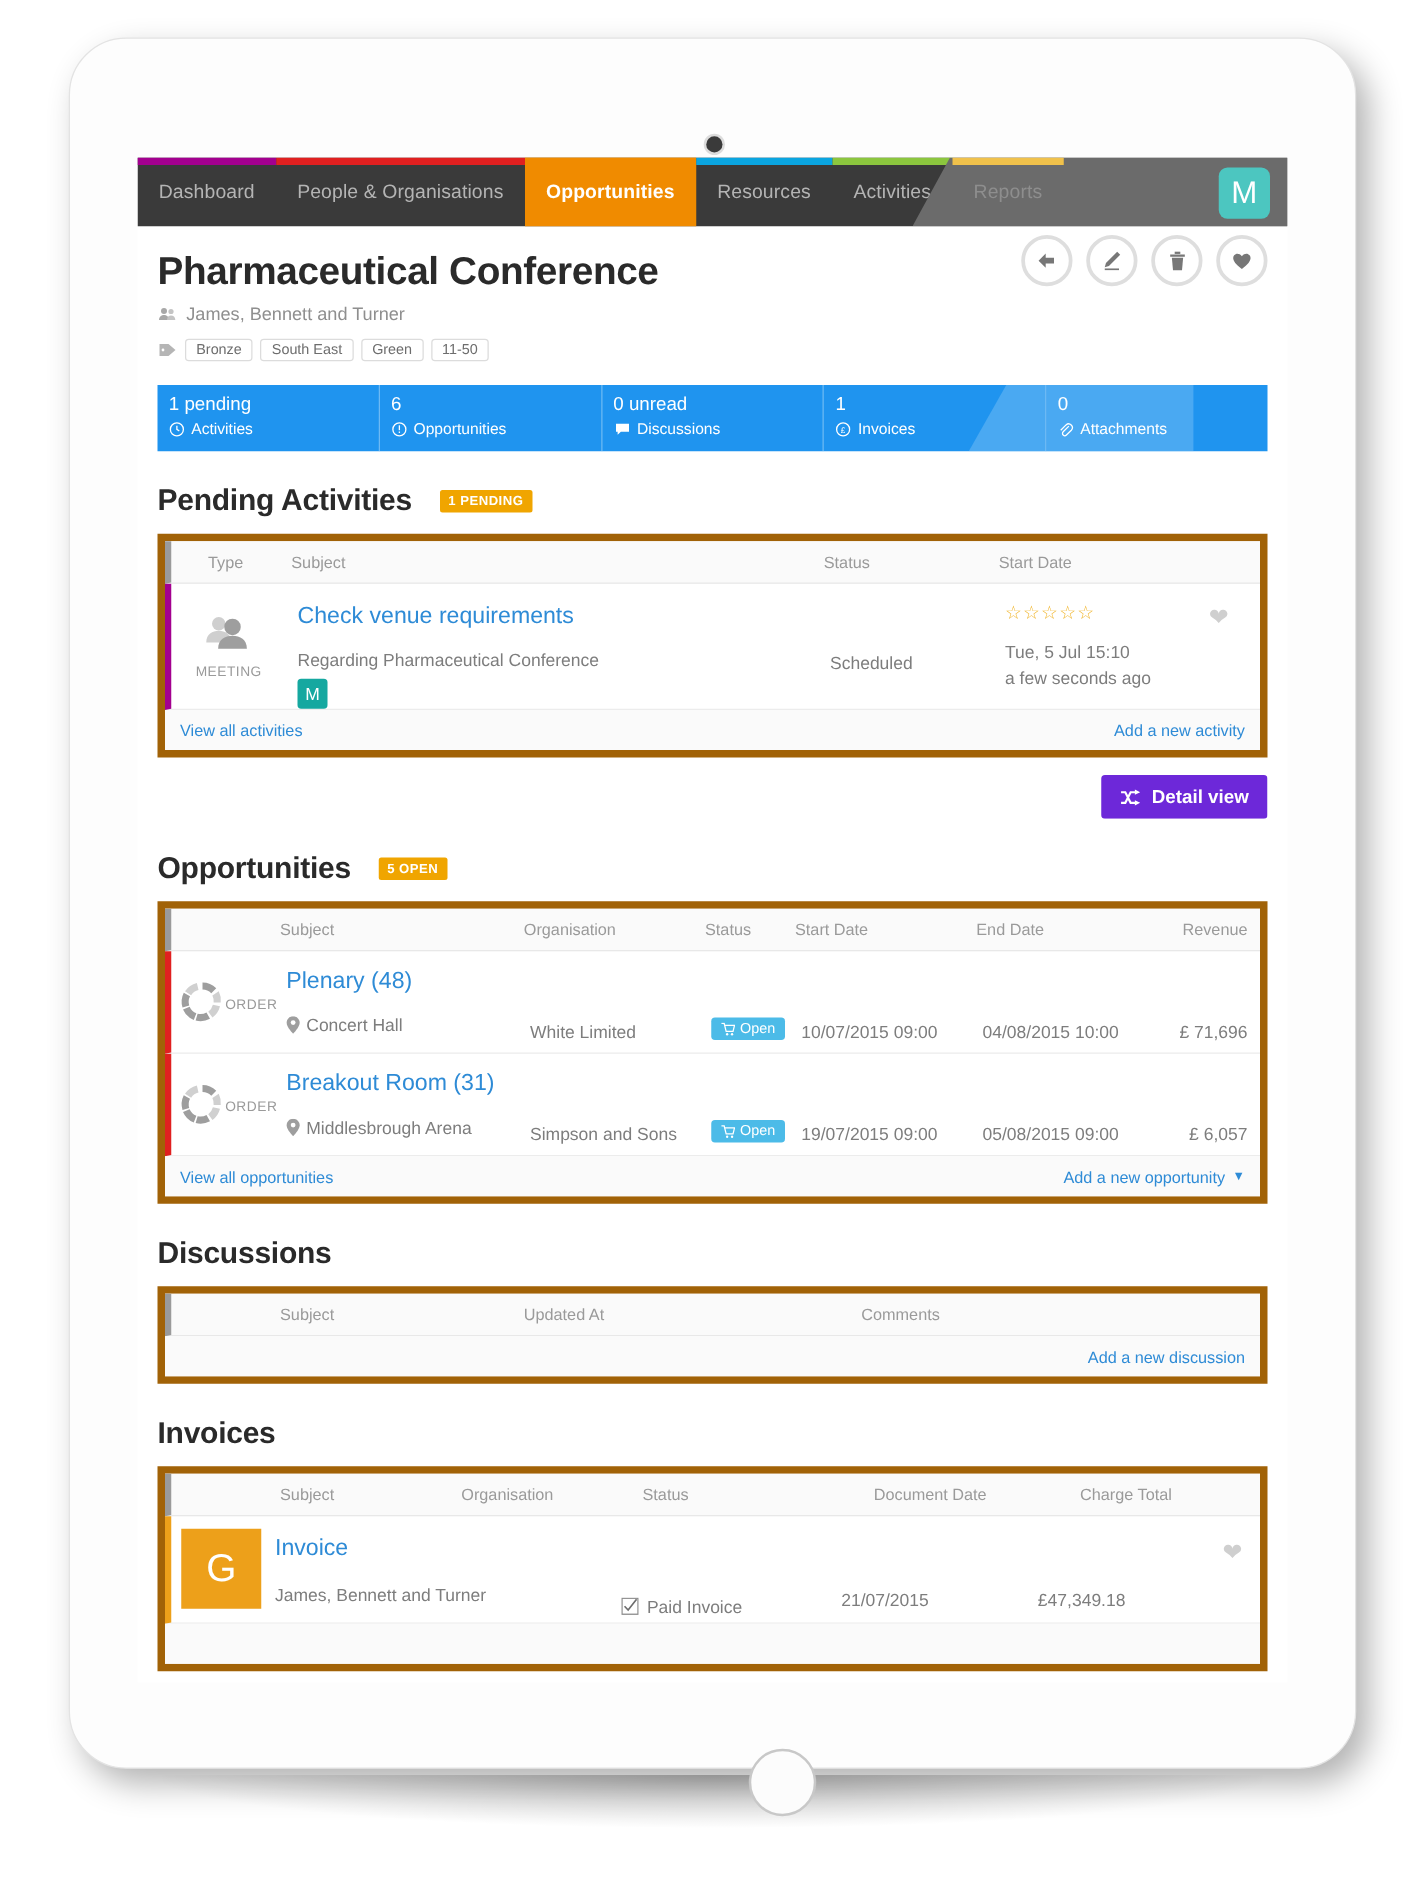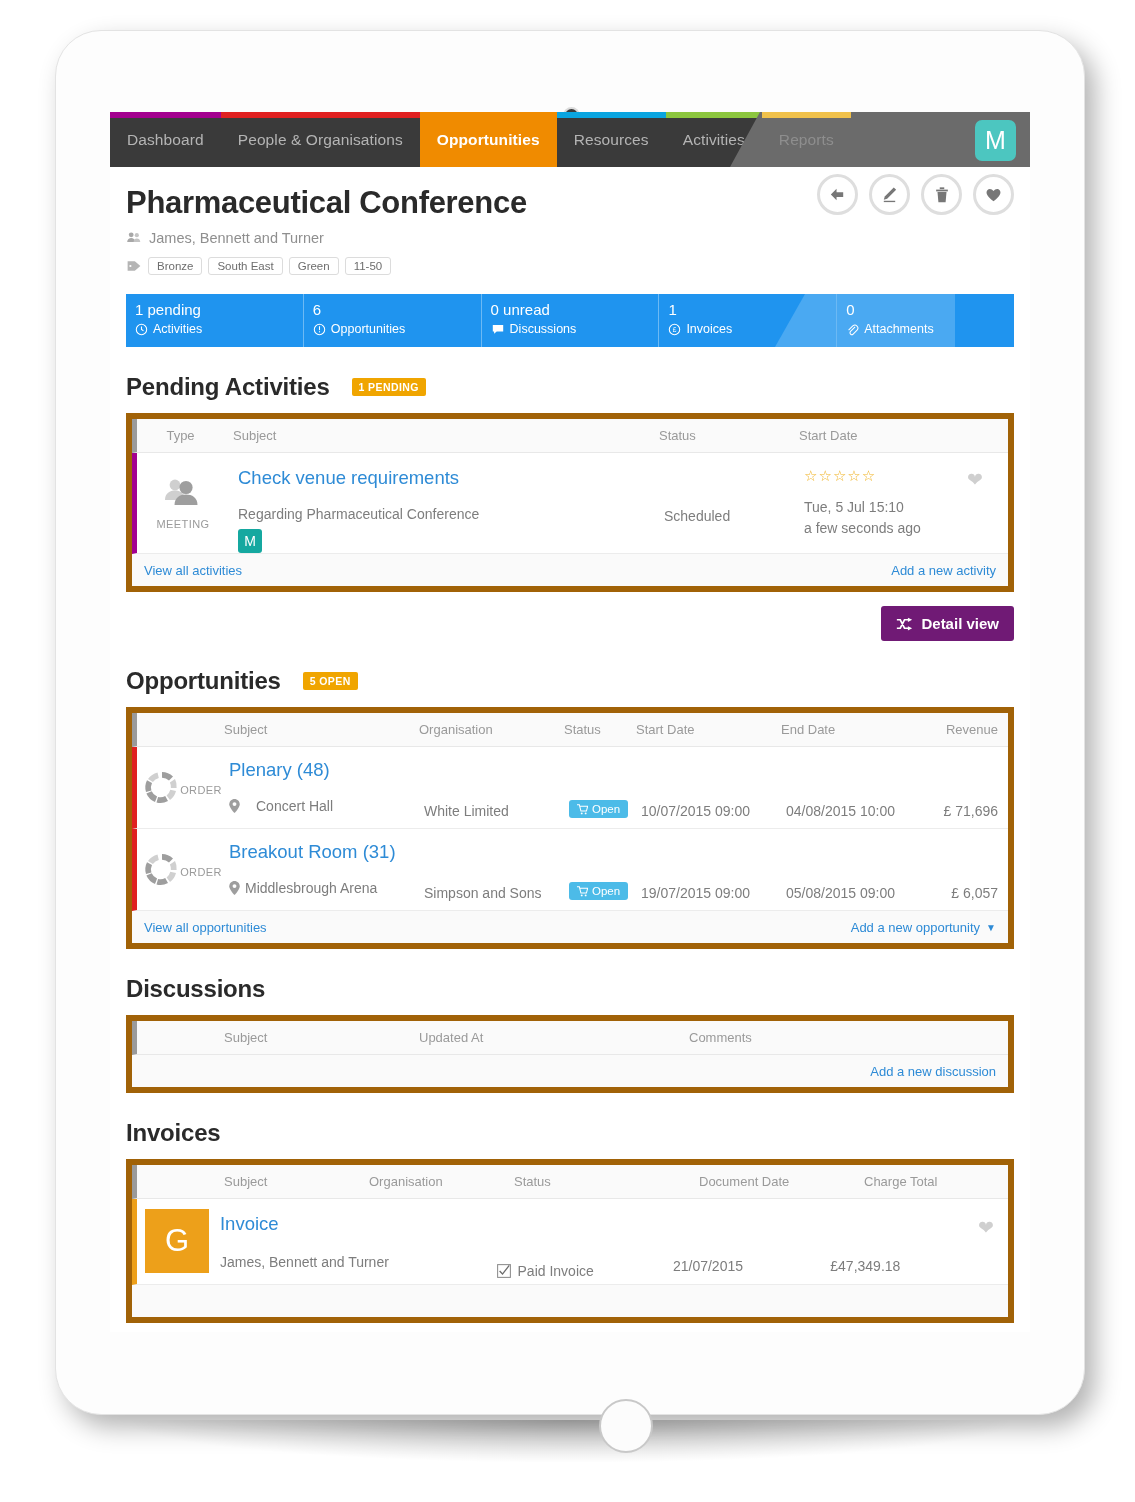--- a/index.html
+++ b/index.html
@@ -39,21 +39,21 @@
     left: 543px; top: 1368px;
     width: 54px; height: 54px;
     border-radius: 50%;
     border: 2px solid #c8c8c8;
     background: #fcfcfc;
   }
 
   
   #screen {
     position: absolute;
-    left: 110px; top: 112px;
+    left: 110px; top: 126px;
     width: 920px; height: 1220px;
     background: #ffffff;
     overflow: hidden;
   }
 
   
   #navbar {
     position: relative;
     height: 55px;
     background: #3a3a3a;
@@ -244,21 +244,21 @@
     background: #4cbbe8;
     color: #ffffff;
     font-size: 11.5px;
     padding: 3px 8px;
     border-radius: 3px;
   }
   .heart-gray { color: #cfcfcf; font-size: 19px; cursor: pointer; }
 
   #detail-view-btn {
     float: right;
-    background: #701a75;
+    background: #6d28d9;
     color: #ffffff;
     font-size: 15px;
     font-weight: bold;
     padding: 9px 15px;
     border: none;
     border-radius: 3px;
     display: inline-flex; align-items: center; gap: 8px;
     cursor: pointer;
     margin-top: 14px;
   }
@@ -509,21 +509,21 @@
               <path d="M24 31 a16 16 0 0 1 -11.5 1.4 l1.6 -5.5 a10 10 0 0 0 7.1 -0.9 Z"></path>
               <path d="M11 32 a16 16 0 0 1 -8.6 -8.5 l5.3 -2.2 a10 10 0 0 0 5.4 5.3 Z"></path>
               <path d="M2 22 a16 16 0 0 1 1 -11.8 l5 2.8 a10 10 0 0 0 -0.6 7.4 Z"></path>
               <path d="M4 9 a16 16 0 0 1 9.5 -6.6 l1.3 5.6 a10 10 0 0 0 -5.9 4.1 Z" fill="#d0d0d0"></path>
             </g>
           </svg>
           <span style="margin-top:4px">ORDER</span>
         </div>
         <div style="width:195px;padding-top:12px">
           <div class="blue-title">Plenary (48)</div>
-          <div class="muted" style="margin-top:17px;display:flex;align-items:center;gap:16px">
+          <div class="muted" style="margin-top:17px;display:flex;align-items:center;gap:5px">
             <svg width="11" height="14" viewBox="0 0 12 16">
                 <path d="M6 0 C2.7 0 0 2.7 0 6 C0 10 6 16 6 16 C6 16 12 10 12 6 C12 2.7 9.3 0 6 0 Z" fill="#9e9e9e"></path>
                 <circle cx="6" cy="5.8" r="2.2" fill="#fff"></circle>
               </svg>
             <span>Concert Hall</span>
           </div>
         </div>
         <div style="width:145px;padding-top:56px" class="muted">White Limited</div>
         <div style="width:72px;padding-top:53px">
           <span class="pill-open">

